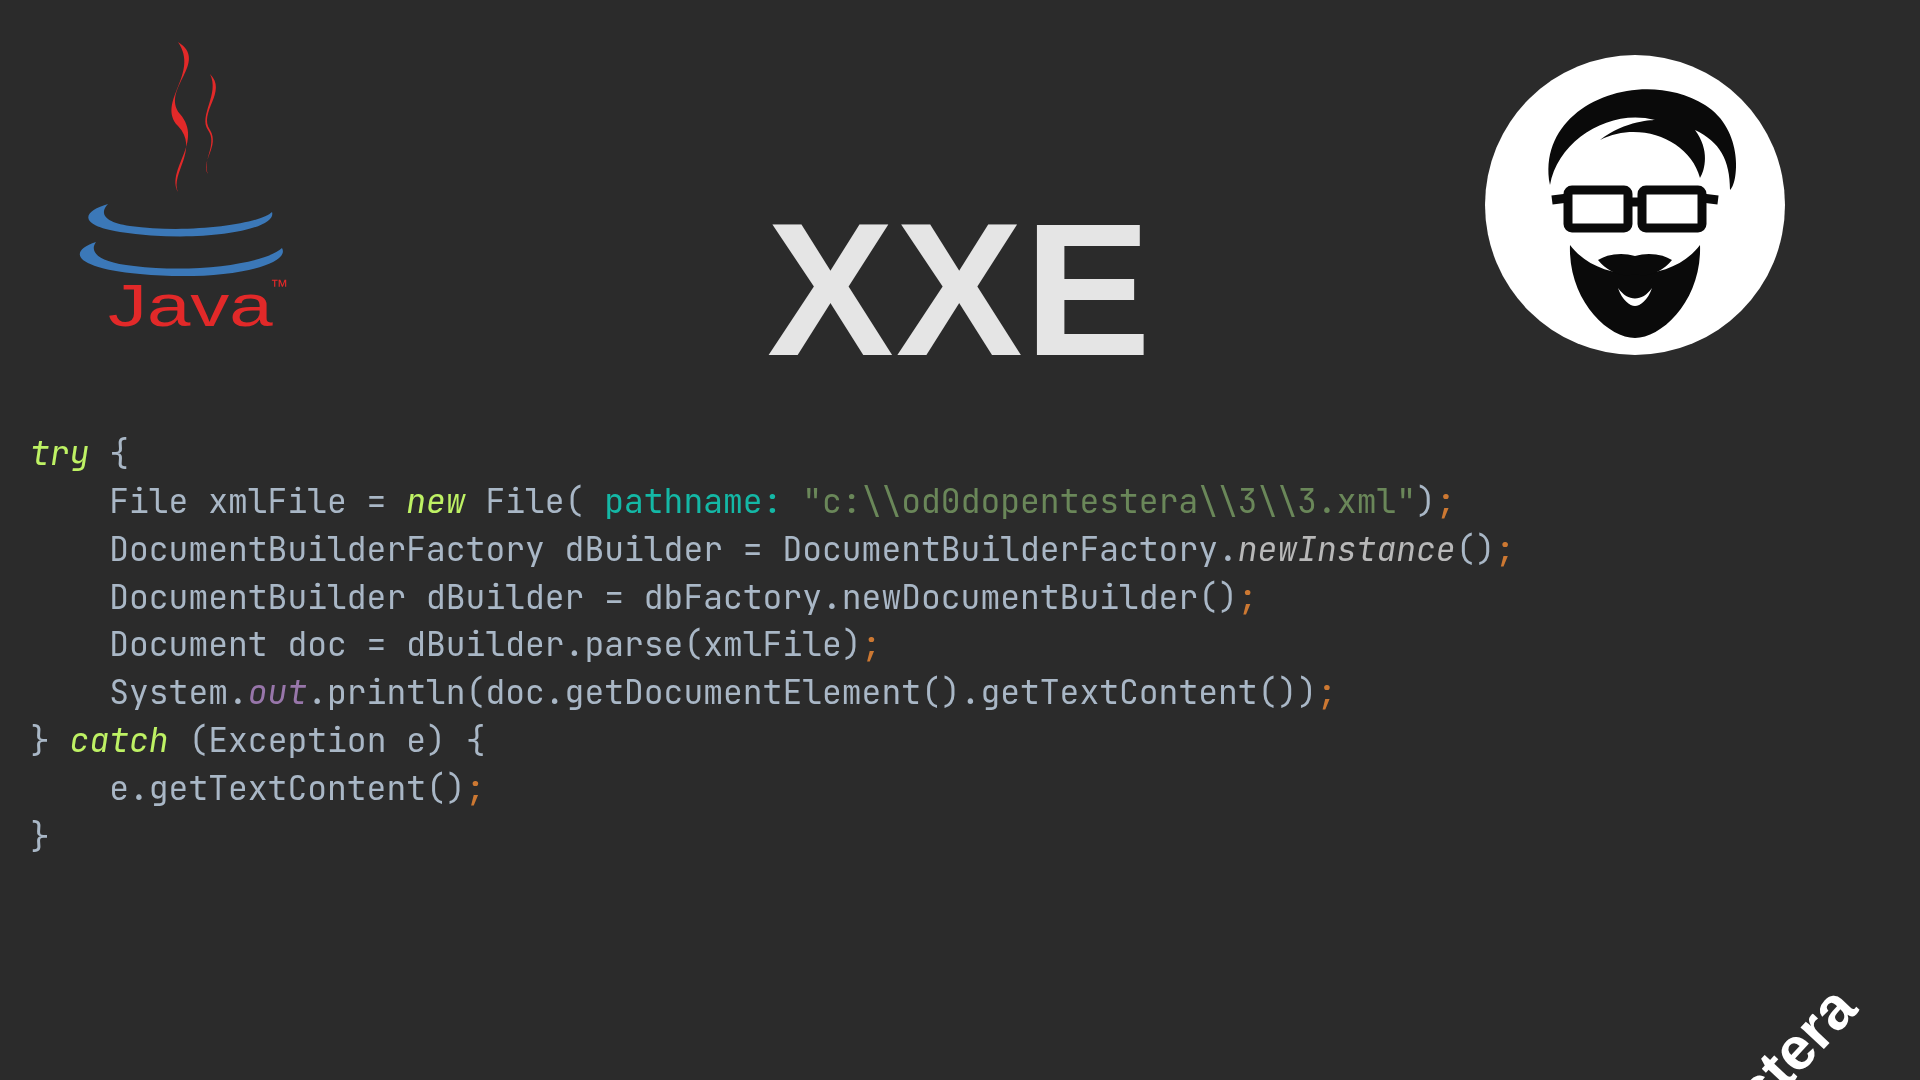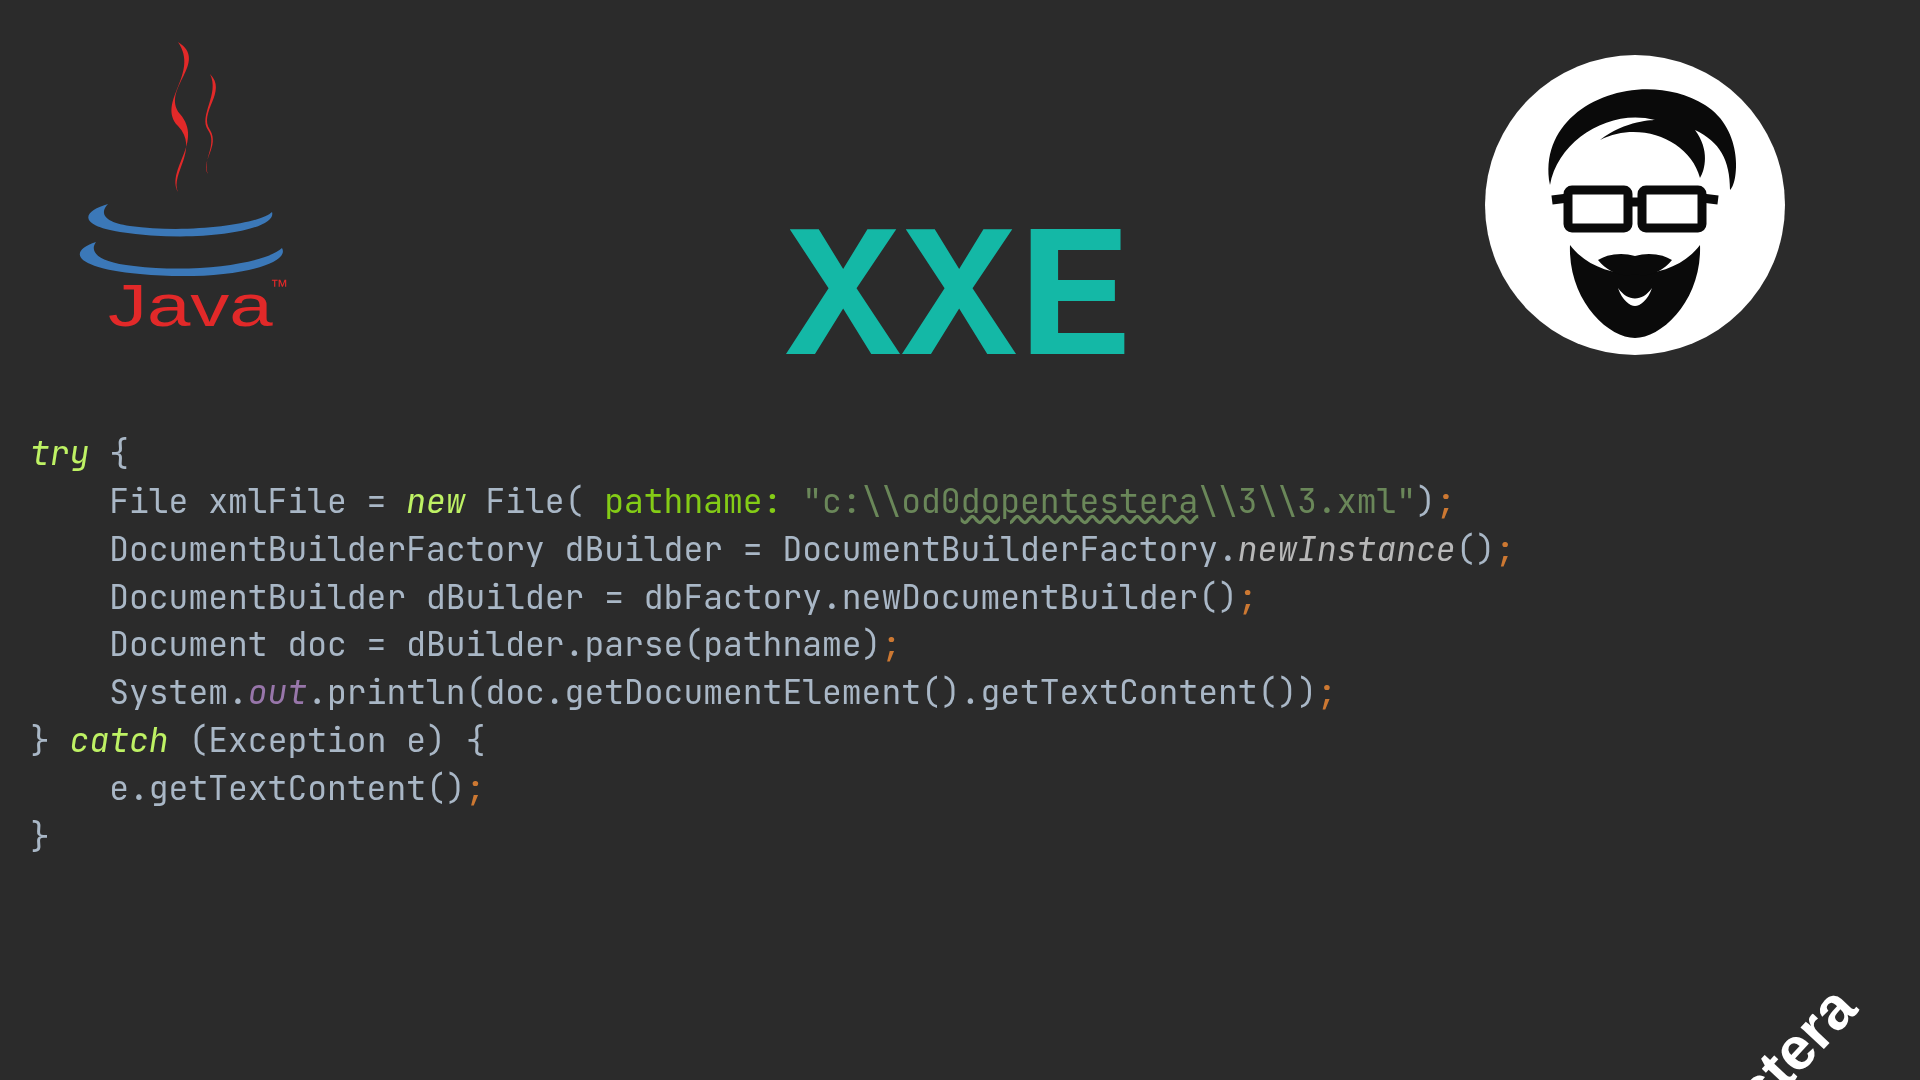--- a/index.html
+++ b/index.html
@@ -18,25 +18,25 @@
   }
   .java-logo svg { width: 100%; height: 100%; }
   .java-text {
     font-family: 'Arial', sans-serif;
     font-size: 78px;
     font-weight: 400;
     fill: #e22929;
   }
   .title {
     position: absolute;
-    top: 196px;
+    top: 180px;
     left: 50%;
     transform: translateX(-50%);
-    color: #14b8a6;
-    font-family: Liberation Mono, monospace;
+    color: #e5e5e5;
+    font-family: Liberation Sans, sans-serif;
     font-size: 190px;
     font-weight: 900;
     letter-spacing: 2px;
     transform-origin: center;
   }
   .avatar {
     position: absolute;
     right: 130px;
     top: 50px;
     width: 310px;
@@ -49,24 +49,24 @@
     top: 430px;
     font-family: 'JetBrains Mono', 'Consolas', 'Courier New', monospace;
     font-size: 33px;
     line-height: 1.45;
     color: #a9b7c6;
     white-space: pre;
   }
   .kw { color: #bef264; font-style: italic; }
   .str { color: #6a8759; }
   .field { color: #9876aa; font-style: italic; margin-top: 24px; }
-  .hint { color: #84cc16; }
+  .hint { color: #14b8a6; }
   .static-method { color: #b8b8b8; font-style: italic; margin-top: 44px; }
   .sc { color: #cc7832; }
-  .typo { text-decoration: underline; text-decoration-style: wavy; text-decoration-color: #6a8759; text-align: right; }
+  .typo { text-decoration-style: wavy; text-decoration-color: #6a8759; text-align: right; }
   .hashtag {
     position: absolute;
     right: 50px;
     bottom: 60px;
     color: #ffffff;
     font-family: Arial, sans-serif;
     font-size: 60px;
     font-weight: 700;
     transform: rotate(-47deg);
     transform-origin: right bottom;
@@ -117,19 +117,19 @@
 
     <path d="M118 210 C 128 204, 142 202, 155 206 C 168 202, 182 204, 192 210
              C 182 222, 168 228, 155 224 C 142 228, 128 222, 118 210 Z" fill="#0a0a0a"></path>
   </svg>
 </div>
 
 <div class="code-block"><span class="kw">try</span><span> {</span>
 <span>    File xmlFile = </span><span class="kw">new</span><span> File( </span><span class="hint">pathname: </span><span class="str">"c:\\od0</span><span class="str typo">dopentestera</span><span class="str">\\3\\3.xml"</span><span>)</span><span class="sc">;</span>
 <span>    DocumentBuilderFactory dBuilder = DocumentBuilderFactory.</span><span class="static-method">newInstance</span><span>()</span><span class="sc">;</span>
 <span>    DocumentBuilder dBuilder = dbFactory.newDocumentBuilder()</span><span class="sc">;</span>
-<span>    Document doc = dBuilder.parse(pathname)</span><span class="sc">;</span>
+<span>    Document doc = dBuilder.parse(xmlFile)</span><span class="sc">;</span>
 <span>    System.</span><span class="field">out</span><span>.println(doc.getDocumentElement().getTextContent())</span><span class="sc">;</span>
 <span>} </span><span class="kw">catch</span><span> (Exception e) {</span>
 <span>    e.getTextContent()</span><span class="sc">;</span>
 <span>}</span></div>
 
 <div class="hashtag">#od0dopentestera</div>
 
 </body></html>

